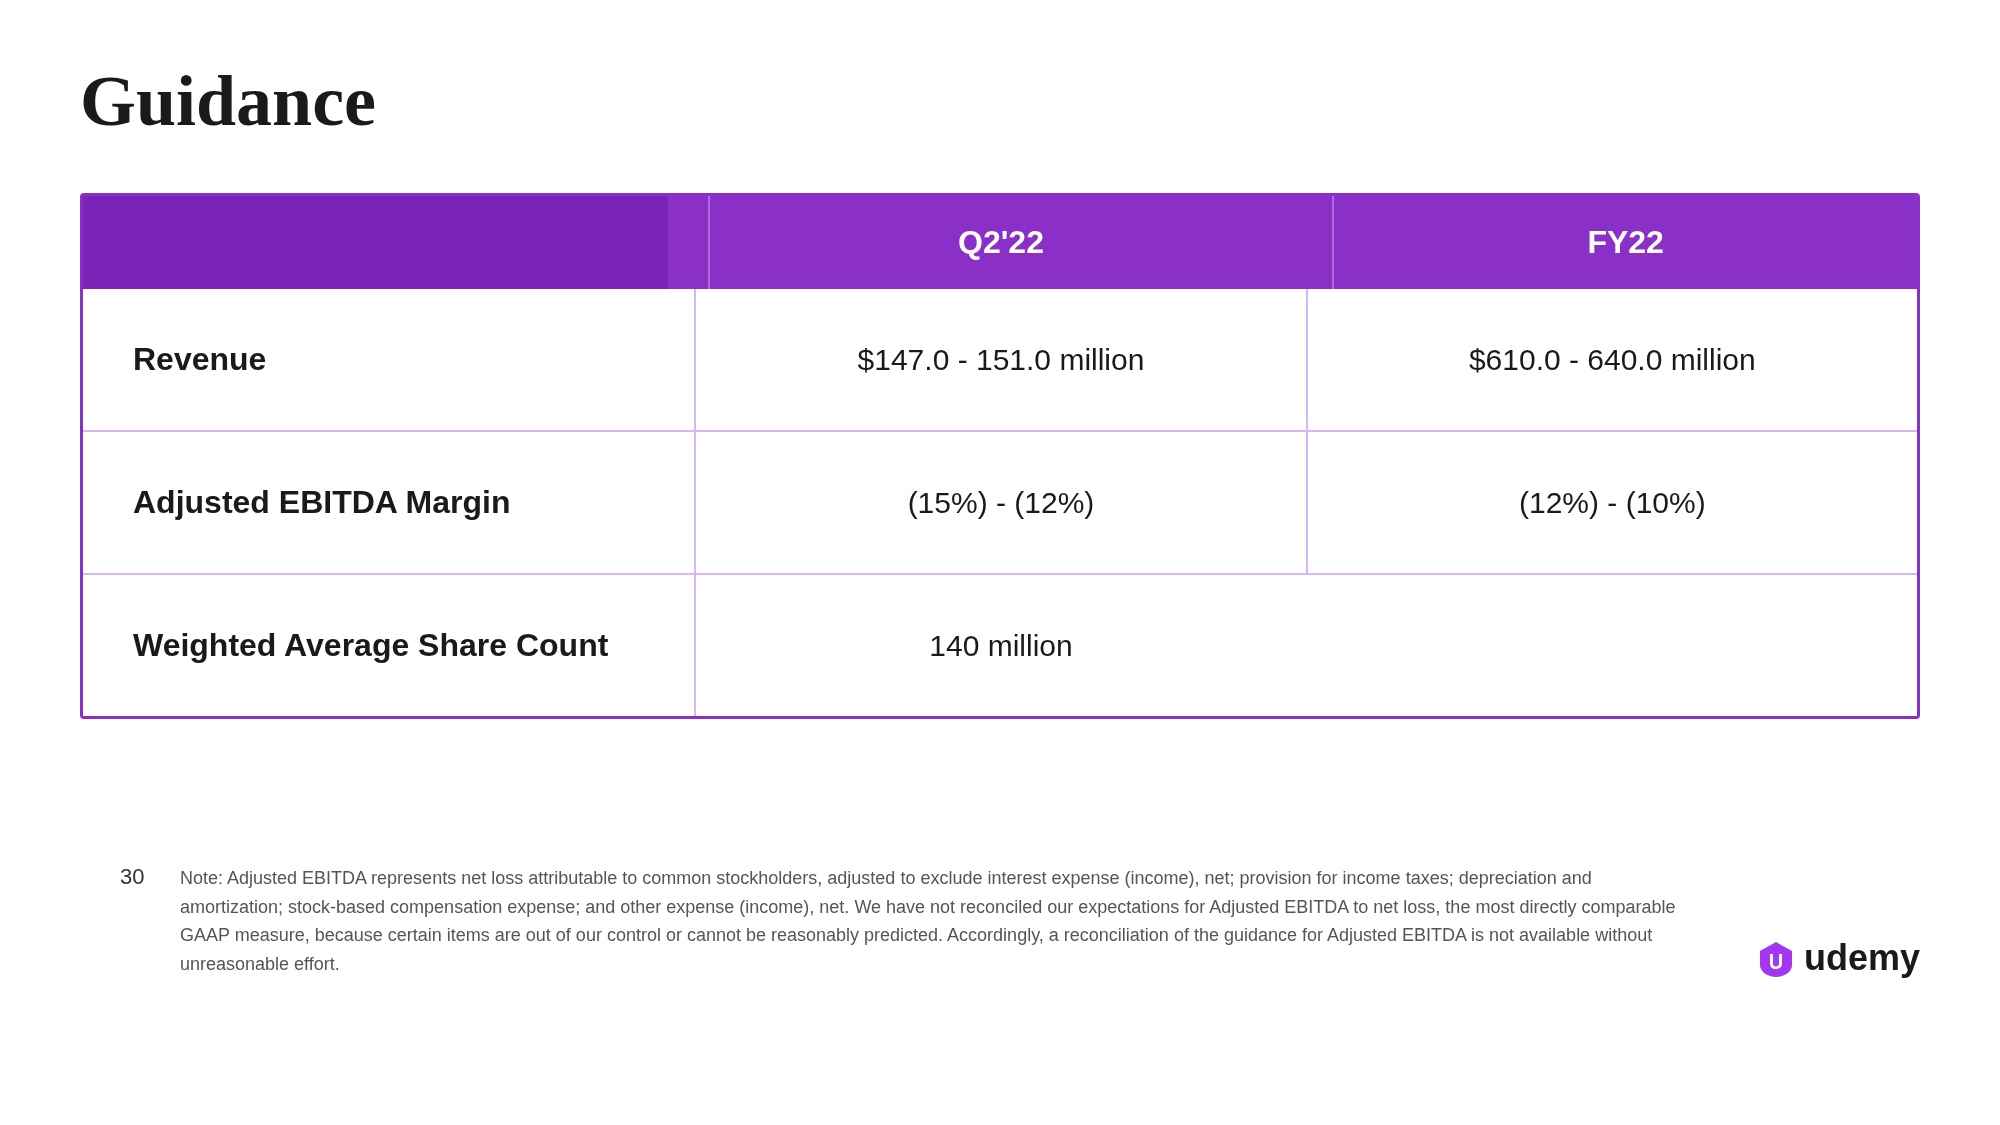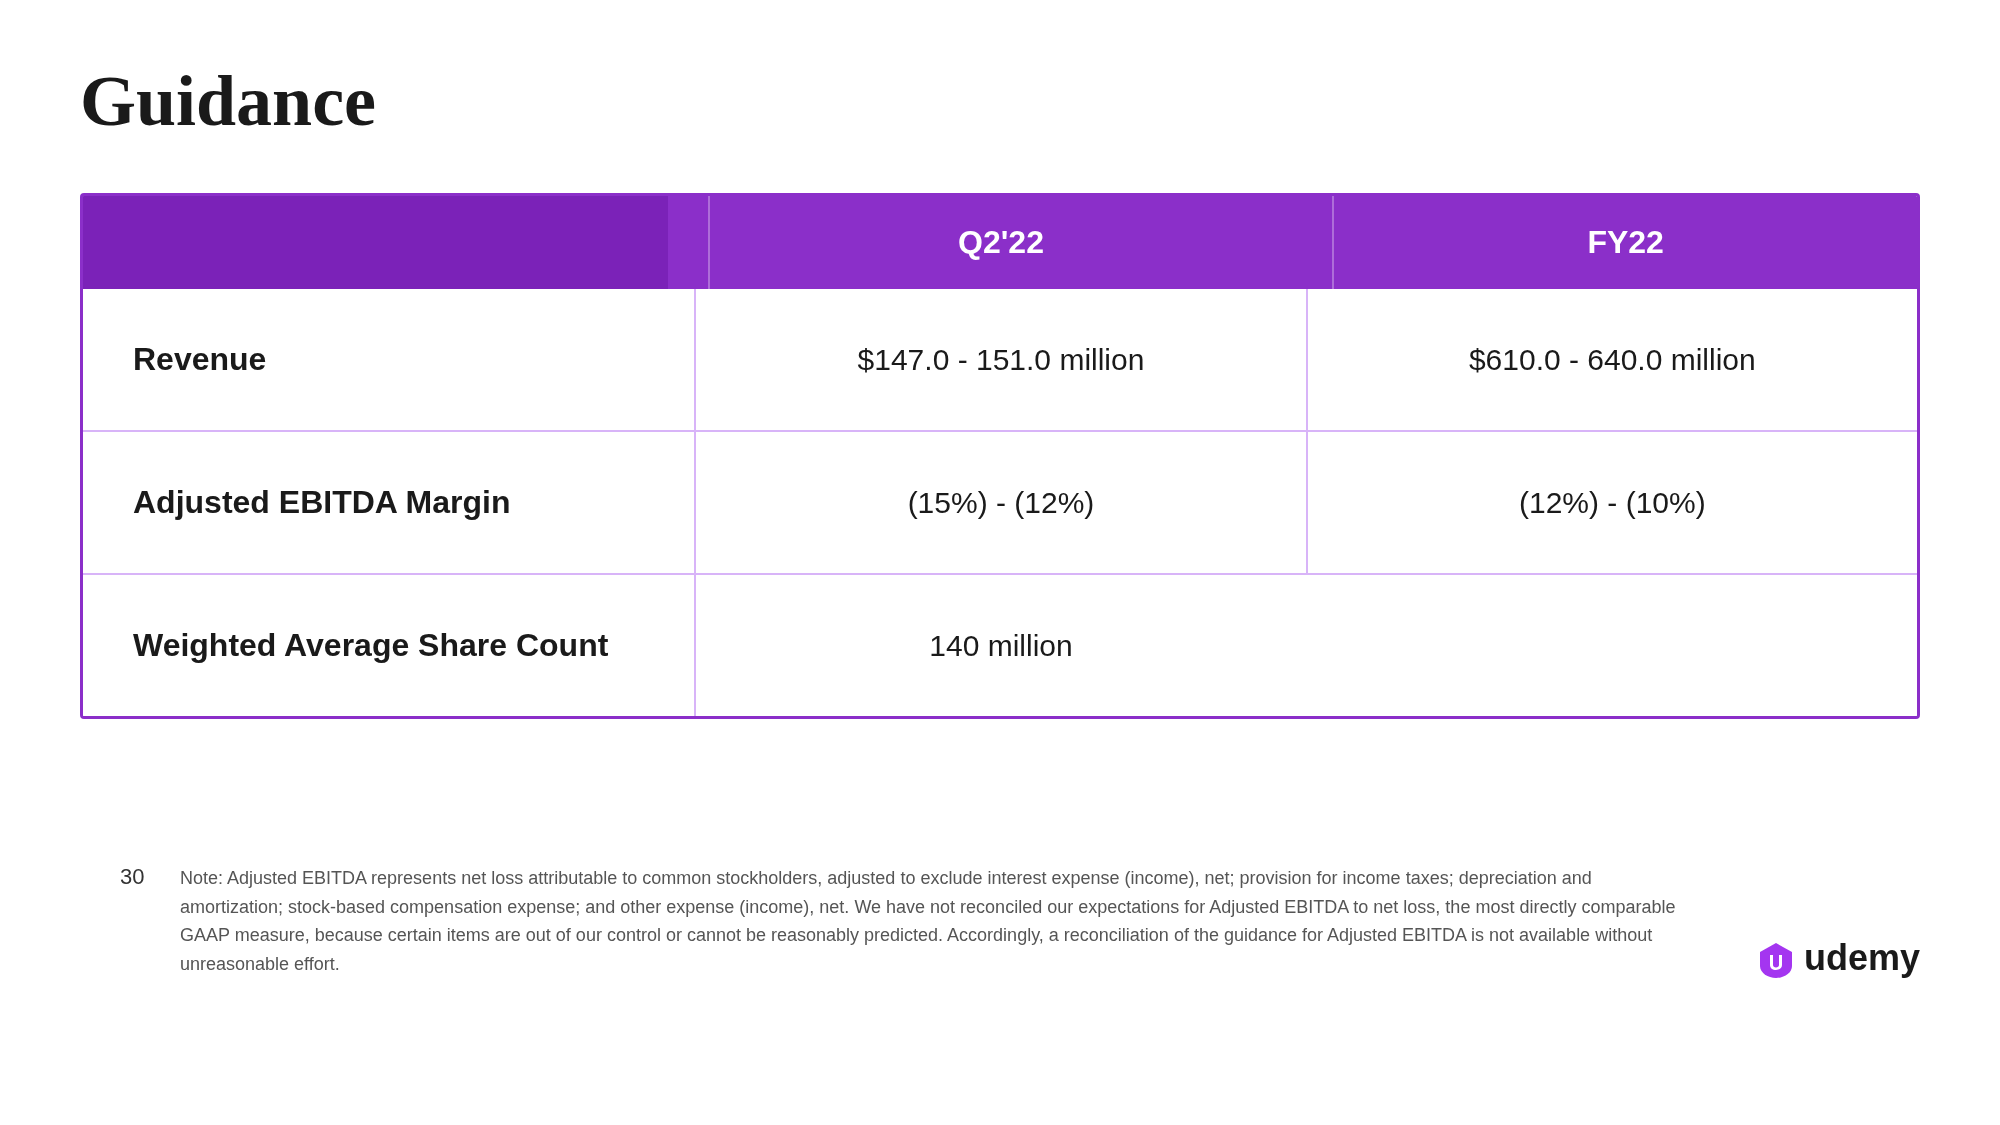--- a/index.html
+++ b/index.html
@@ -120,21 +120,21 @@
 
     .footer-note {
       font-size: 18px;
       color: #555;
       line-height: 1.6;
       max-width: 1500px;
     }
 
     .udemy-logo {
       display: flex;
-      align-items: flex-end;
+      align-items: center;
       gap: 8px;
       font-size: 36px;
       font-weight: 700;
       color: #1a1a1a;
       flex-shrink: 0;
     }
 
     .udemy-logo-icon {
       width: 40px;
       height: 40px;

